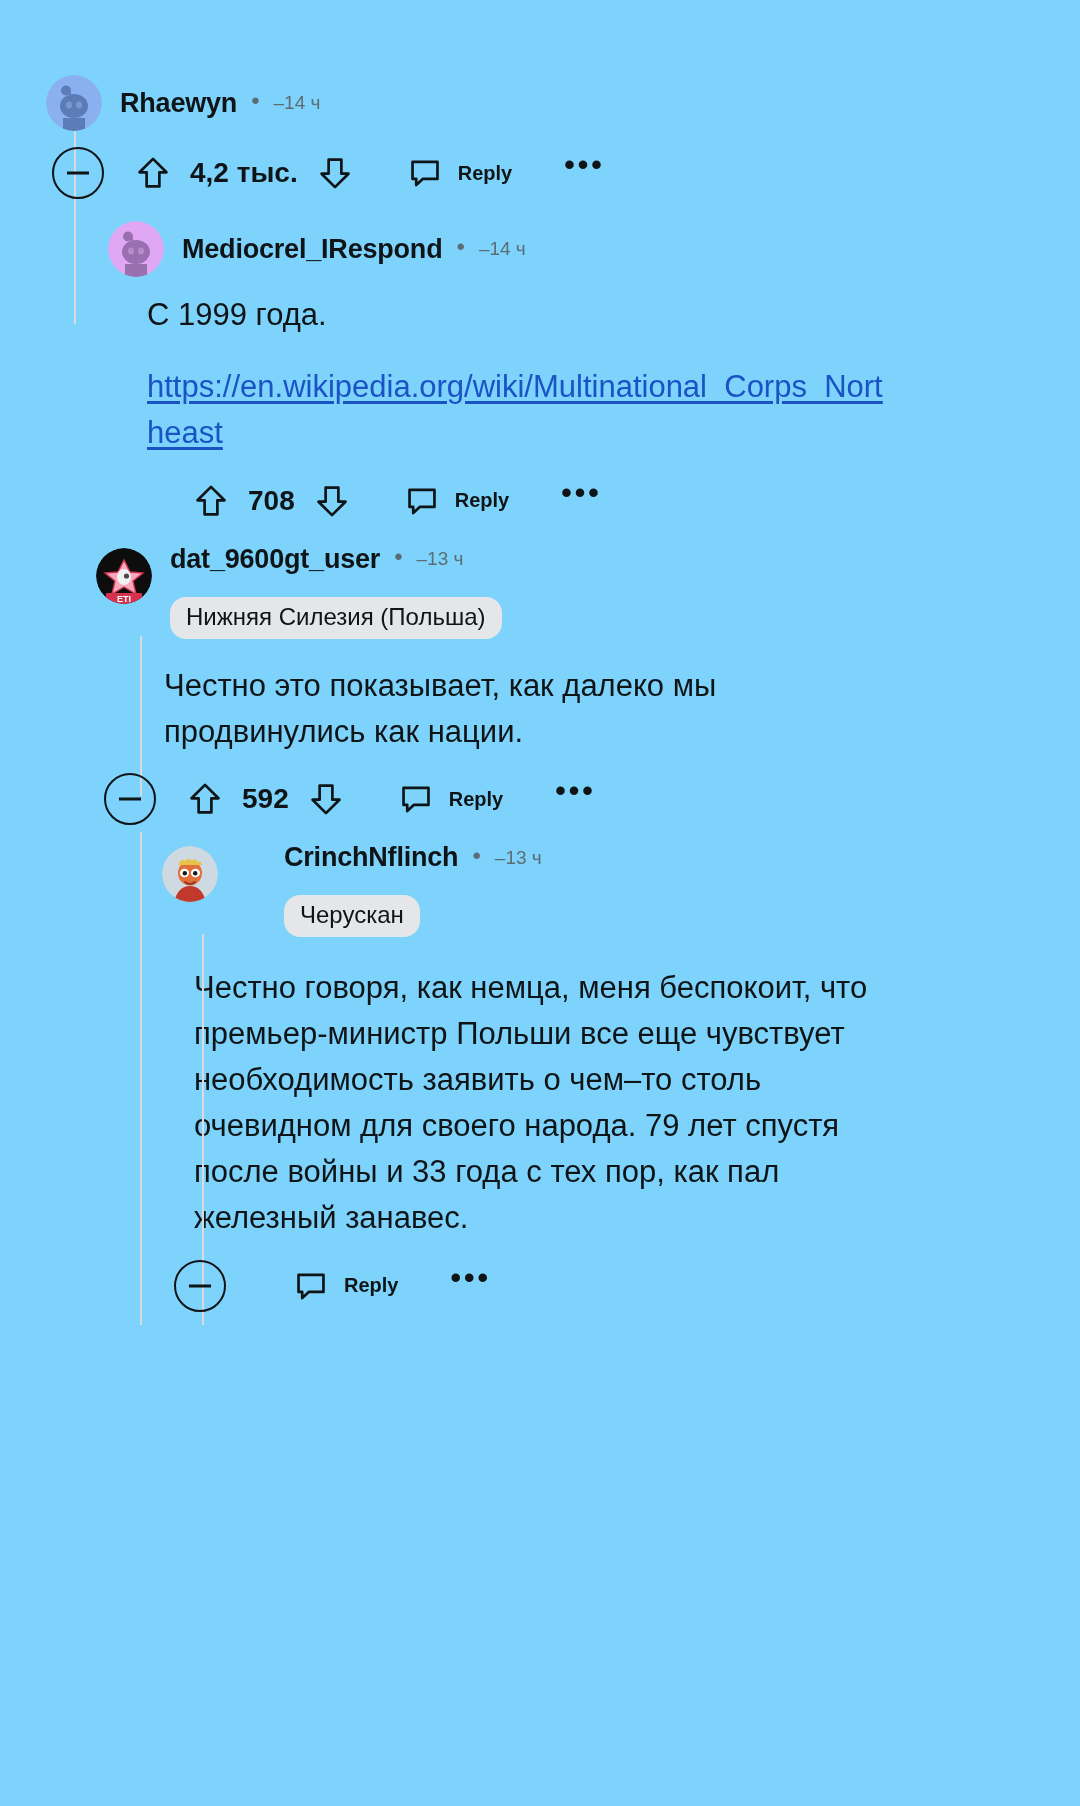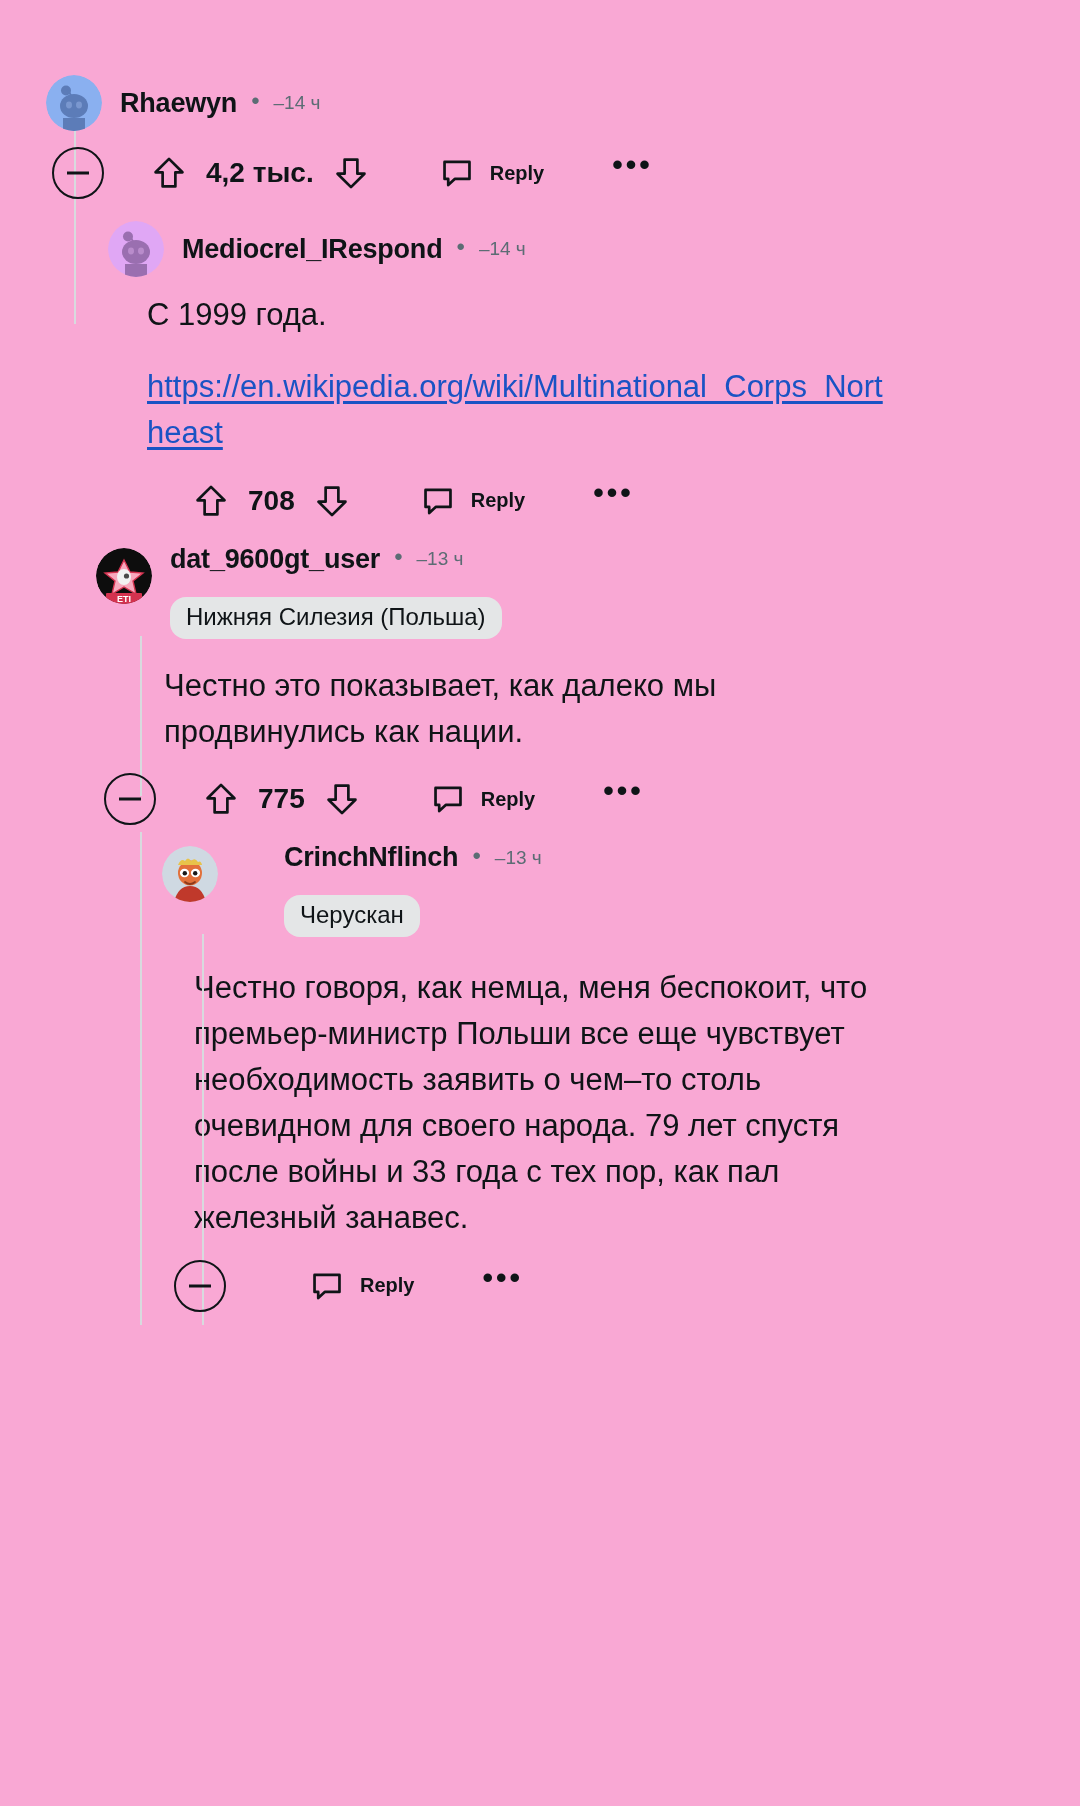--- a/index.html
+++ b/index.html
@@ -12,21 +12,21 @@
     height: 1806px;
     font-family: "Liberation Sans", sans-serif;
     color: #0f1417;
     overflow: hidden;
   }
 
   .thread {
     position: relative;
     width: 1080px;
     height: 1806px;
-    background: #f9a8d4;
+    background: #7dd3fc;
   }
 
   
   .comment {
     position: relative;
     box-sizing: border-box;
   }
 
   .c-depth-0 { margin-left: 46px; }
   .c-depth-1 { margin-left: 108px; }
@@ -122,21 +122,21 @@
     text-decoration: underline;
     text-underline-offset: 4px;
     word-break: break-all;
   }
 
   
   .c-actions {
     display: flex;
     align-items: center;
     height: 78px;
-    gap: 16px;
+    gap: 0;
   }
   .collapse-btn {
     width: 52px;
     height: 52px;
     border: 2.5px solid #0f1417;
     border-radius: 50%;
     box-sizing: border-box;
     margin-right: 22px;
     position: relative;
     flex: 0 0 52px;
@@ -342,21 +342,21 @@
     </div>
 
     <div class="c-actions" style="margin-left:8px;">
       <div class="collapse-btn"></div>
       <div class="vote-group">
         <div class="vote-btn">
           <svg width="34" height="36" viewBox="0 0 24 25" fill="none" class="icon-svg">
             <path d="M12 2.5 L21.5 12 H16.5 V22 H7.5 V12 H2.5 Z" stroke="#0f1417" stroke-width="1.9" stroke-linejoin="round"></path>
           </svg>
         </div>
-        <span class="vote-count">775</span>
+        <span class="vote-count">592</span>
         <div class="vote-btn">
           <svg width="34" height="36" viewBox="0 0 24 25" fill="none" class="icon-svg">
             <path d="M12 22.5 L2.5 13 H7.5 V3 H16.5 V13 H21.5 Z" stroke="#0f1417" stroke-width="1.9" stroke-linejoin="round"></path>
           </svg>
         </div>
       </div>
       <div class="reply-btn">
         <span>
           <svg width="34" height="34" viewBox="0 0 24 24" fill="none" class="icon-svg">
             <path d="M3.2 4.2 h17.6 v12 h-10.4 l-4.6 4.3 v-4.3 h-2.6 z" stroke="#0f1417" stroke-width="1.9" stroke-linejoin="round"></path>

